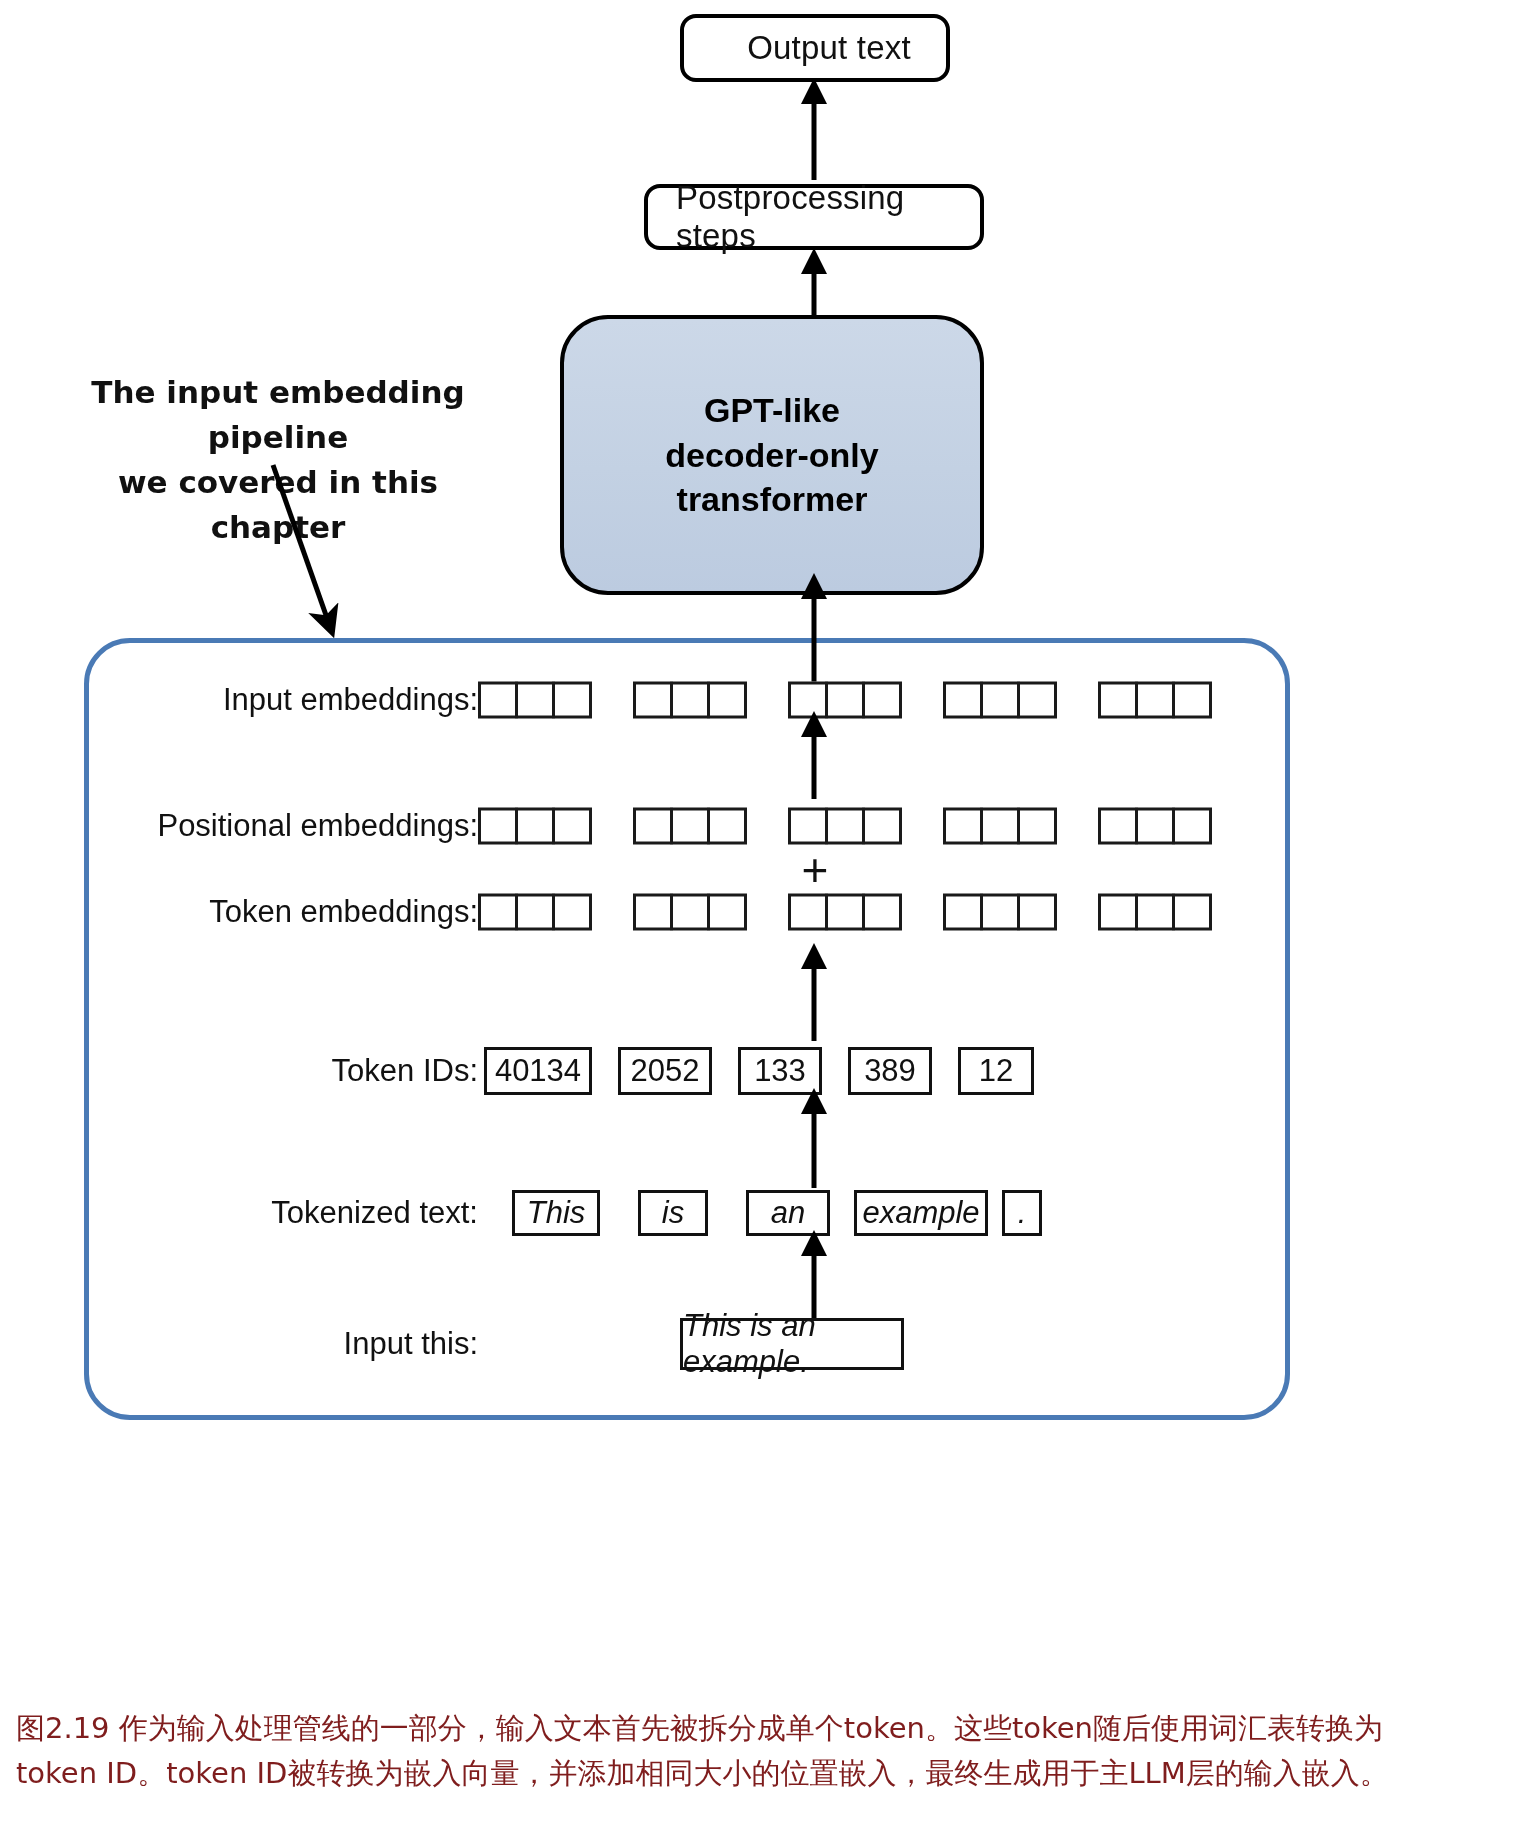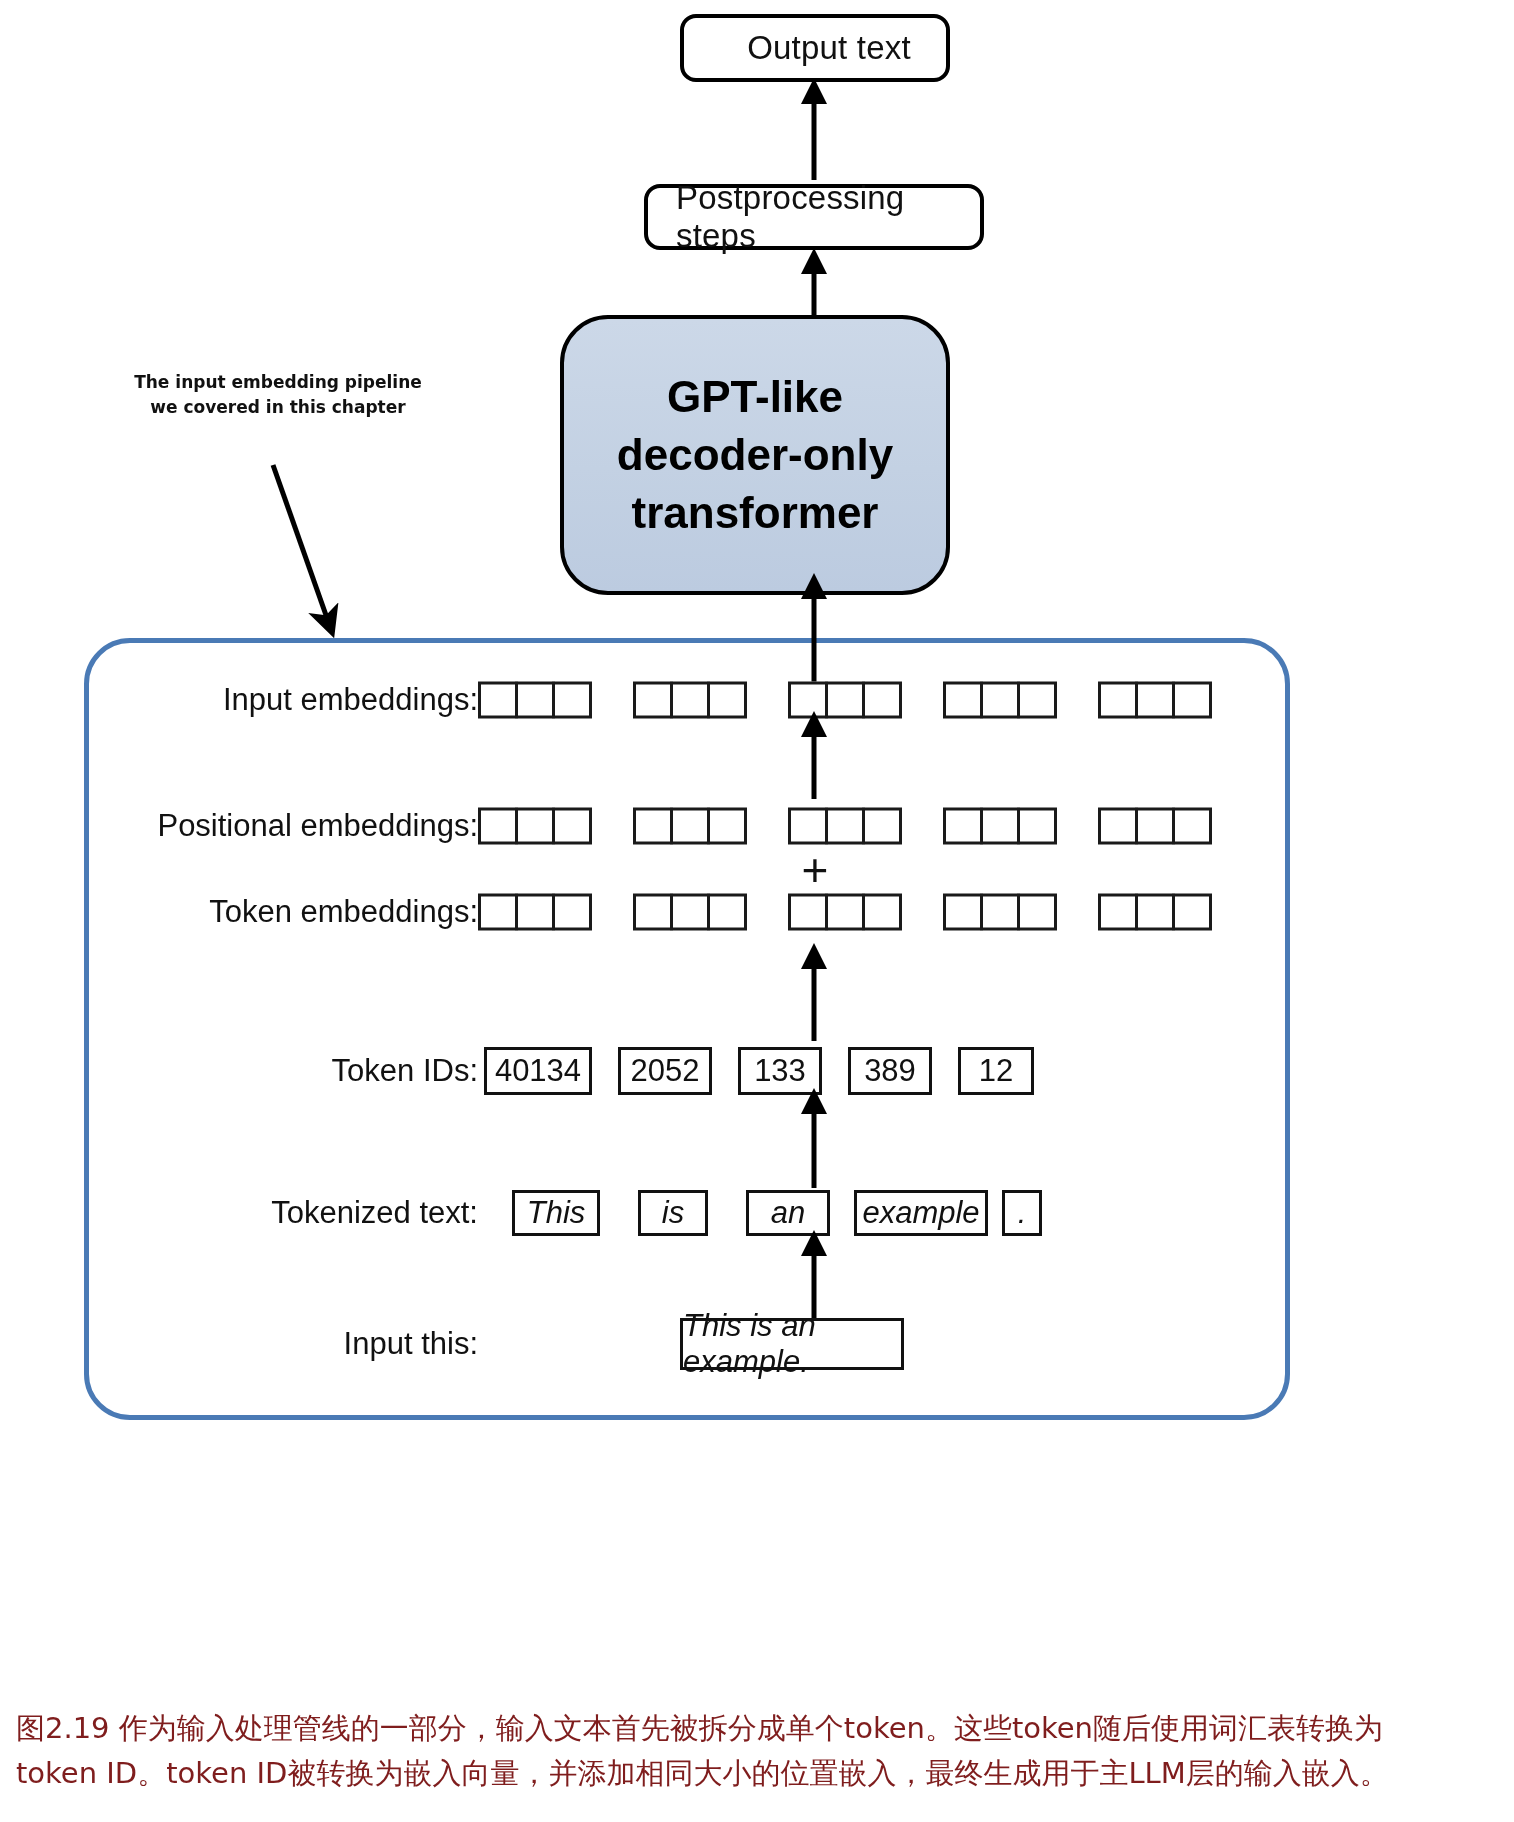--- a/index.html
+++ b/index.html
@@ -34,31 +34,31 @@
     color: #111;
     padding-left: 28px;
   }
   #output-text-box {
     left: 680px; top: 14px; width: 270px; height: 68px;
   }
   #postprocessing-box {
     left: 644px; top: 184px; width: 340px; height: 66px;
   }
   #transformer-box {
-    left: 560px; top: 315px; width: 390px; height: 280px;
+    left: 560px; top: 315px; width: 424px; height: 280px;
     border: 4px solid #000000;
     border-radius: 48px;
     background: linear-gradient(180deg, #ccd8e8 0%, #c3d1e3 55%, #bccbe0 100%);
     box-sizing: border-box;
     display: flex;
     align-items: center;
     justify-content: center;
     text-align: center;
     font-weight: bold;
-    font-size: 44px;
+    font-size: 34px;
     line-height: 1.32;
     color: #000;
   }
 
   
   .v-arrow { width: 0; height: 0; }
   .v-arrow .shaft {
     position: absolute;
     left: 0; top: 0;
     width: 5px;
@@ -74,21 +74,21 @@
     border-bottom: 26px solid #000;
     transform: translateX(-50%);
   }
 
   
   #callout-text {
     left: 78px; top: 370px; width: 400px;
     text-align: center;
     font-family: "DejaVu Sans", sans-serif;
     font-weight: bold;
-    font-size: 17px;
+    font-size: 31px;
     line-height: 1.45;
     color: #111;
   }
 
   
   #pipeline-container {
     left: 84px; top: 638px; width: 1206px; height: 782px;
     border: 5px solid #4a7ab5;
     border-radius: 46px;
     box-sizing: border-box;

